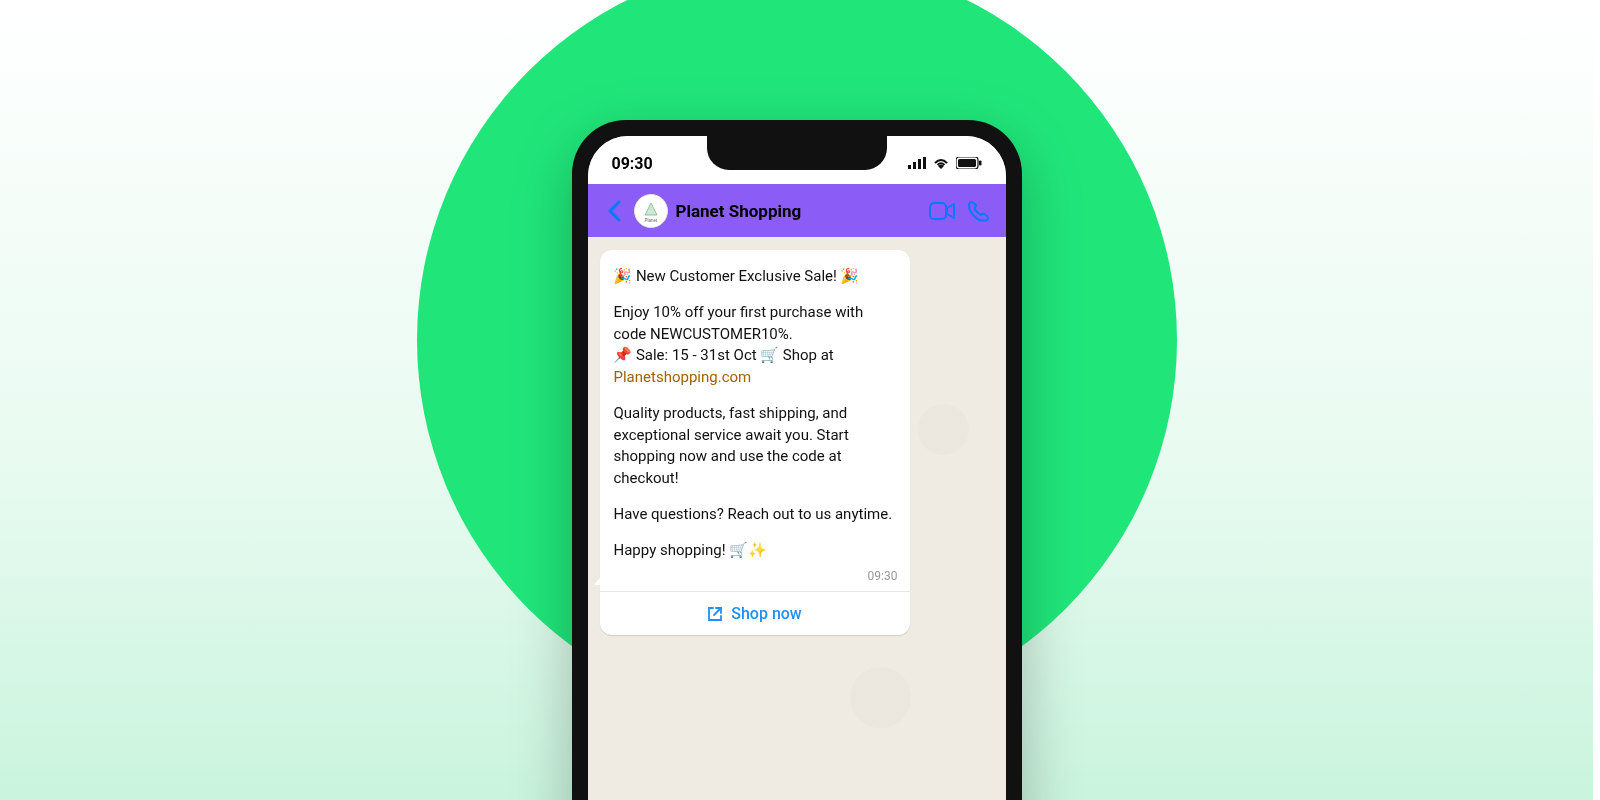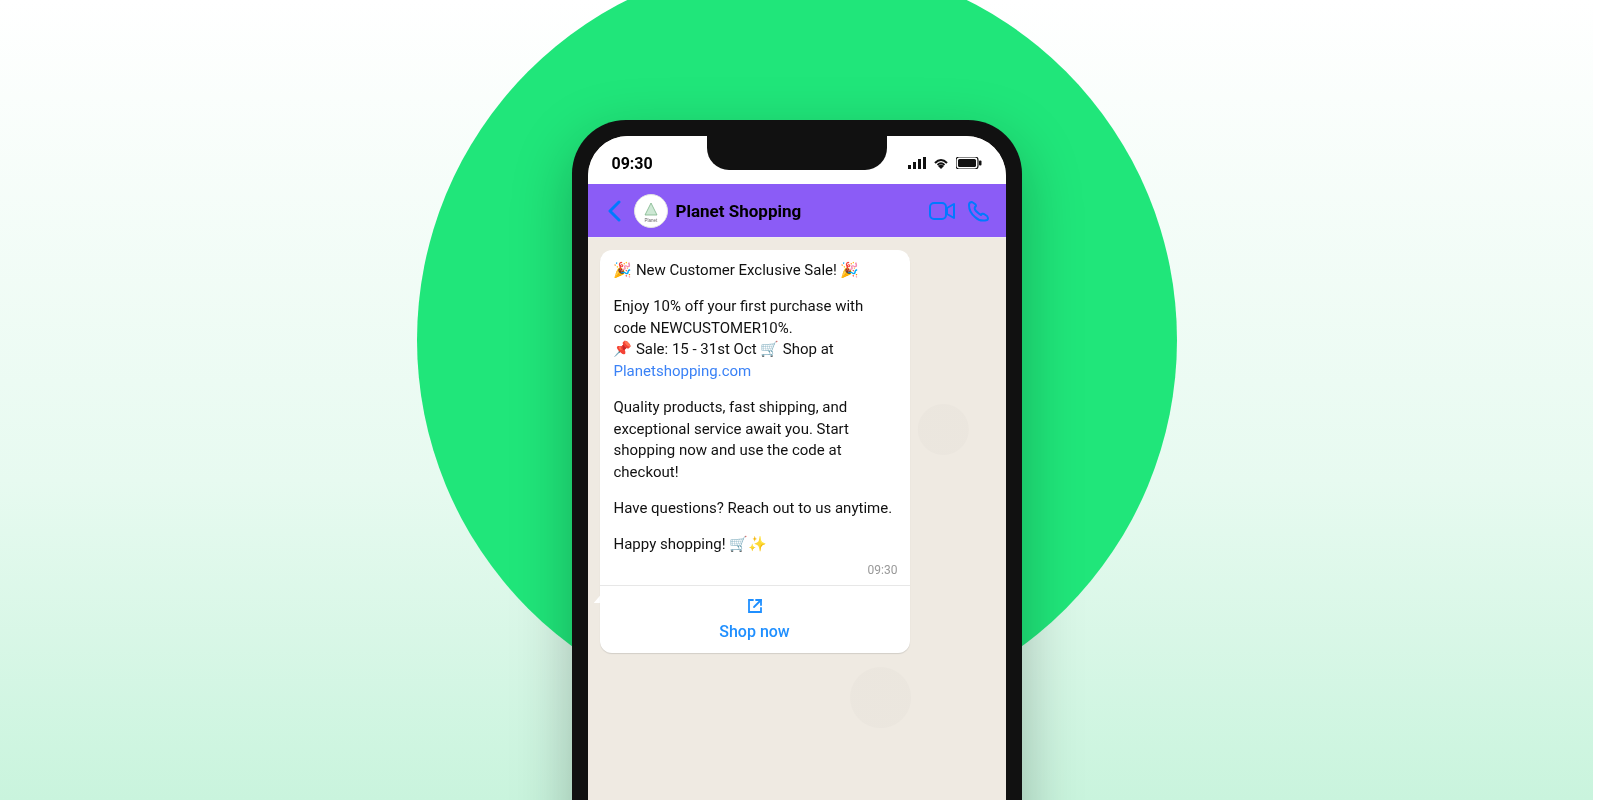--- a/index.html
+++ b/index.html
@@ -118,45 +118,44 @@
     overflow: hidden;
   }
   .bubble::before {
     content: "";
     position: absolute;
     left: -8px;
     bottom: 44px;
     width: 0; height: 0;
   }
   .bubble-body {
-    padding: 10px 14px 6px;
+    padding: 16px 14px 6px;
     font-size: 15px;
     line-height: 1.45;
     color: #111;
   }
   .bubble-body .block { margin-bottom: 14px; }
   .bubble-body .block:last-of-type { margin-bottom: 2px; }
-  .link { color: #3b82f6; margin-top: 10px; }
+  .link { color: #a16207; margin-top: 10px; }
   .ts {
     text-align: right;
     font-size: 12px;
     color: #999;
     padding: 0 12px 8px;
   }
   .cta {
     border-top: 1px solid #e7e7e7;
     display: flex;
     align-items: center;
     justify-content: center;
     gap: 8px;
     padding: 12px;
     color: #1f8fff;
     font-size: 16px;
     font-weight: 500;
-    flex-direction: column;
   }
   .cta svg { display: block; }
 
   .tail {
     position: absolute;
     left: -6px;
     bottom: 50px;
     width: 12px; height: 14px;
     background: #fff;
     clip-path: polygon(100% 0, 100% 100%, 0 100%);

